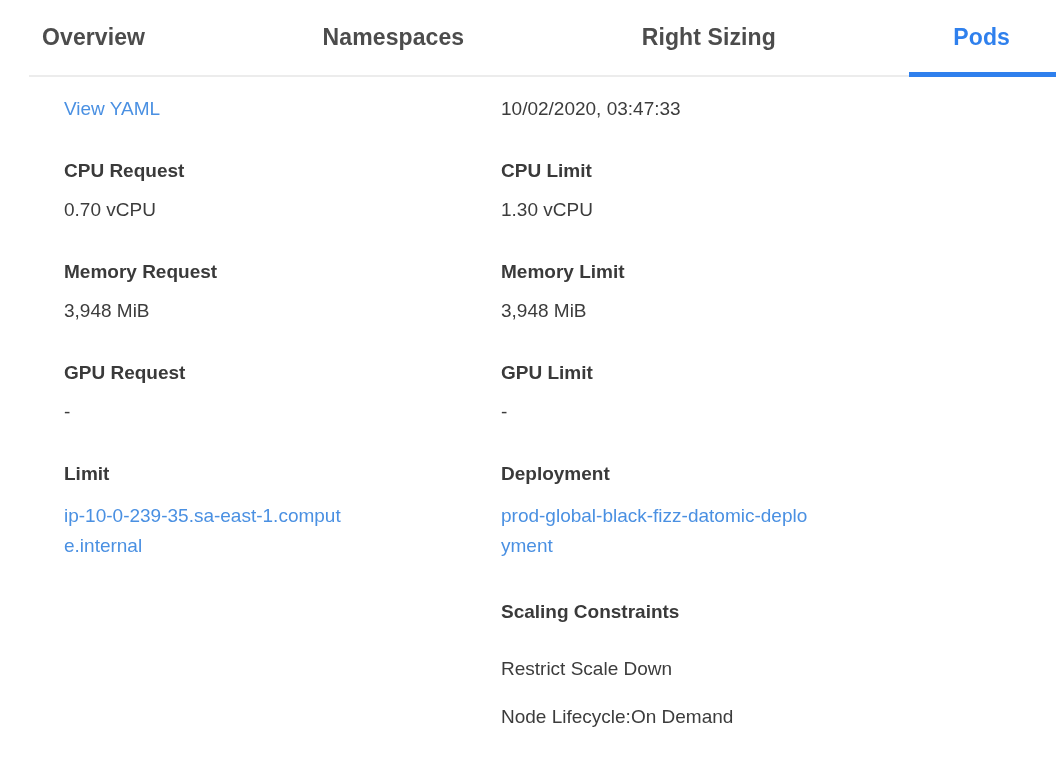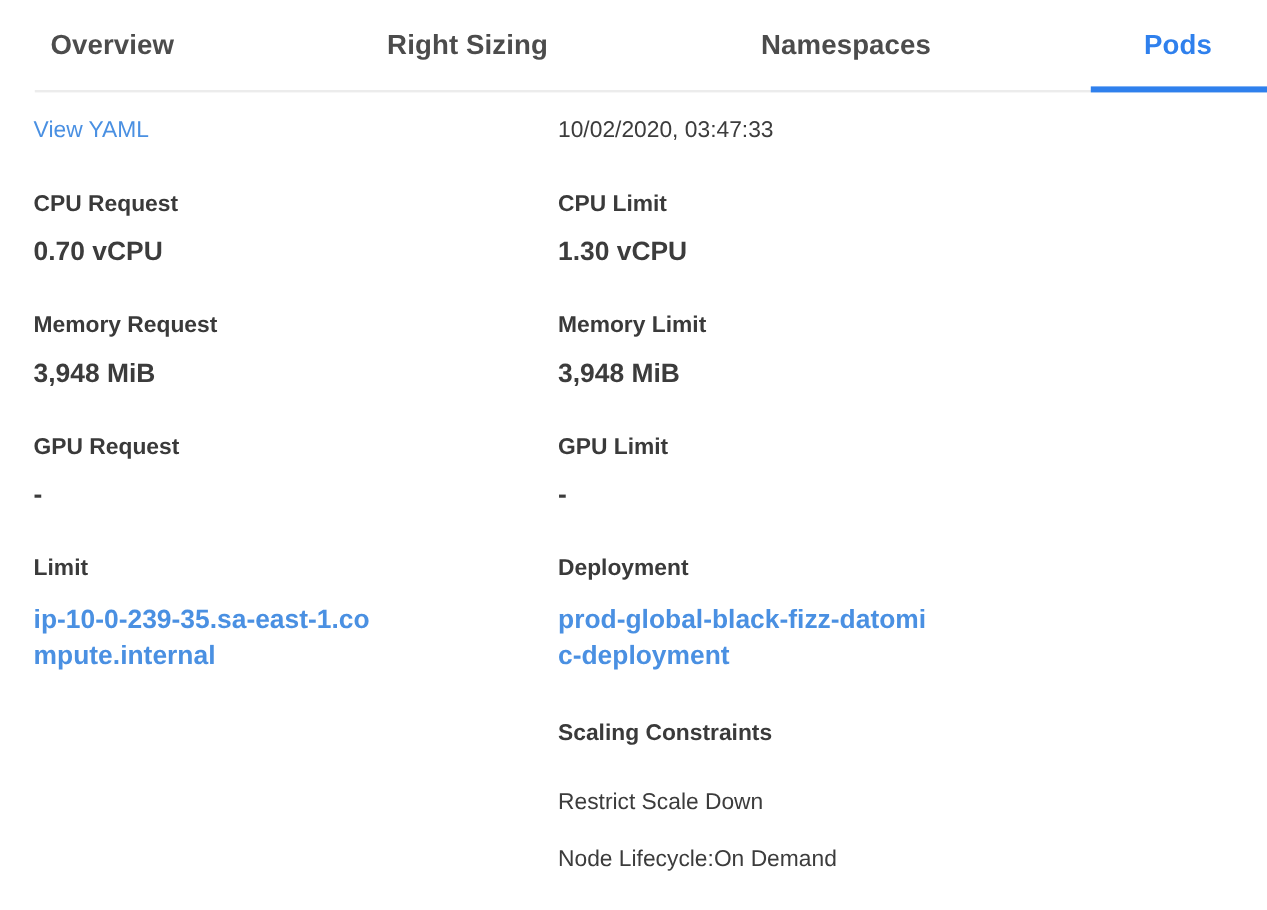--- a/index.html
+++ b/index.html
@@ -55,20 +55,21 @@
     bottom: -2px;
     height: 5px;
     background: var(--accent);
   }
   .tab.active .tab-underline { display: block; }
 
   
   .content {
     display: flex;
     padding: 20px 28px 0 28px;
+    margin-left: 36px;
   }
   .col-left  { width: 437px; flex: 0 0 437px; }
   .col-right { flex: 1; }
 
   .top-line {
     height: 23px;
     line-height: 23px;
     font-size: 19px;
     margin-bottom: 39px;
   }
@@ -81,23 +82,23 @@
 
   .field { margin-bottom: 39px; }
   .field-label {
     font-size: 19px;
     line-height: 23px;
     font-weight: 700;
     color: var(--label-text);
     margin: 0 0 16px 0;
   }
   .field-value {
-    font-size: 22px;
-    line-height: 23px;
-    font-weight: 700;
+    font-size: 19px;
+    line-height: 23px;
+    font-weight: 400;
     color: var(--value-text);
     margin: 0;
   }
   .field-value.link {
     display: block;
     line-height: 30px;
     word-break: break-all;
     overflow-wrap: anywhere;
   }
   .col-left  .field-value.link { max-width: 282px; }
@@ -120,25 +121,25 @@
 </style>
 </head>
 <body>
 
 <nav class="tabbar">
   <div class="tab">
     <span>Overview</span>
 
   </div>
   <div class="tab">
+    <span>Namespaces</span>
+
+  </div>
+  <div class="tab">
     <span>Right Sizing</span>
-
-  </div>
-  <div class="tab">
-    <span>Namespaces</span>
 
   </div>
   <div class="tab active">
     <span>Pods</span>
     <span class="tab-underline"></span>
   </div>
 </nav>
 
 <main class="content">
 

